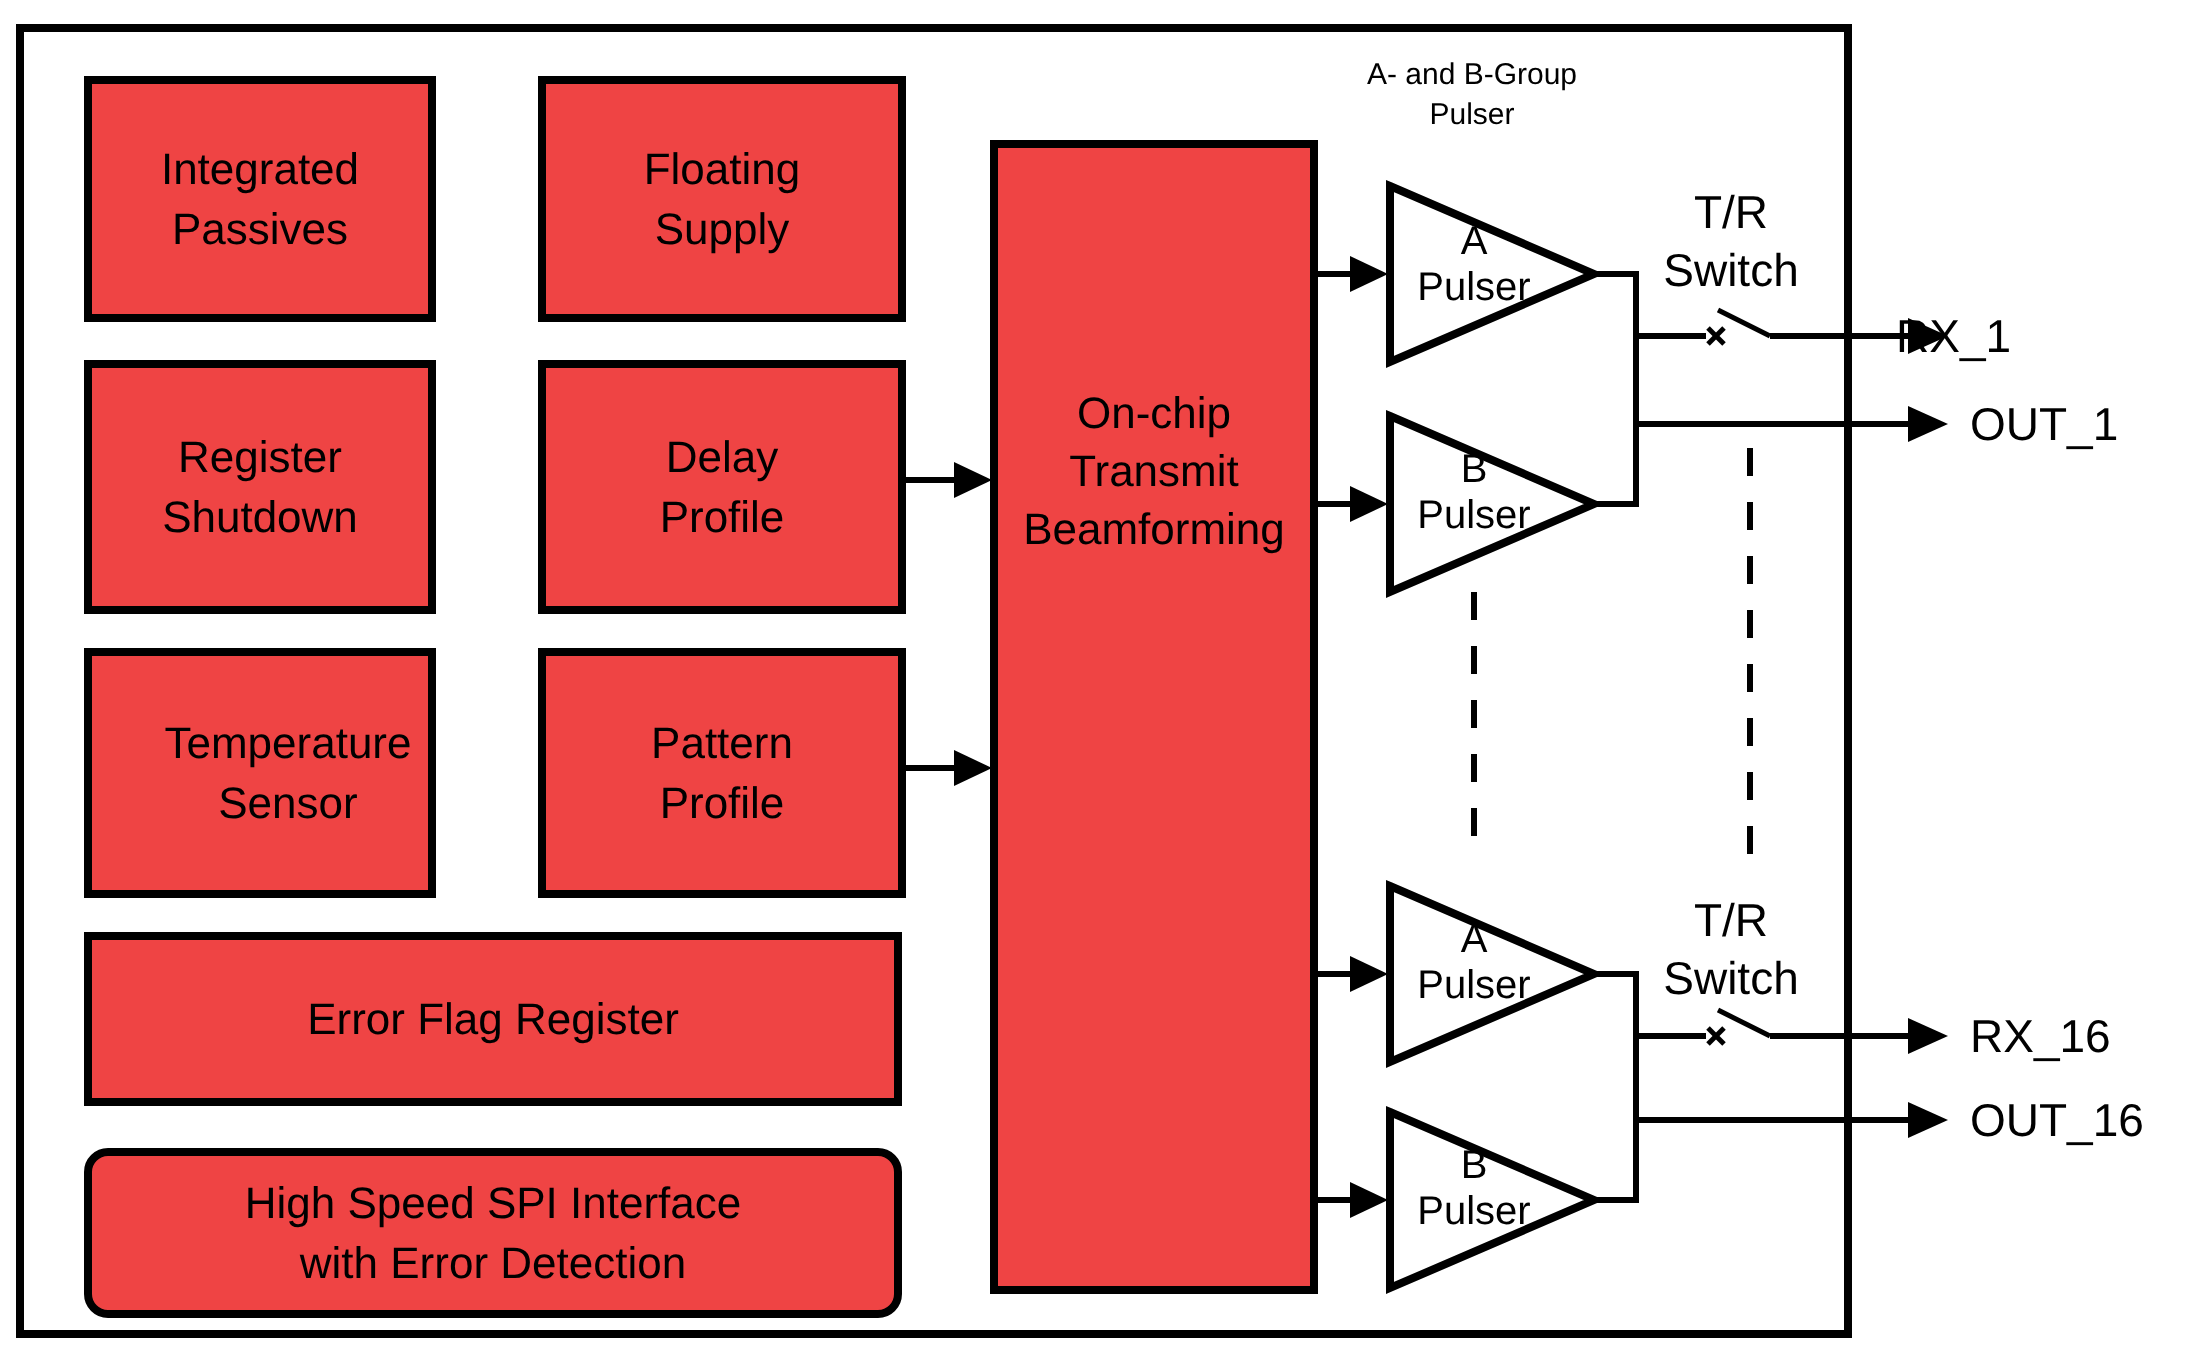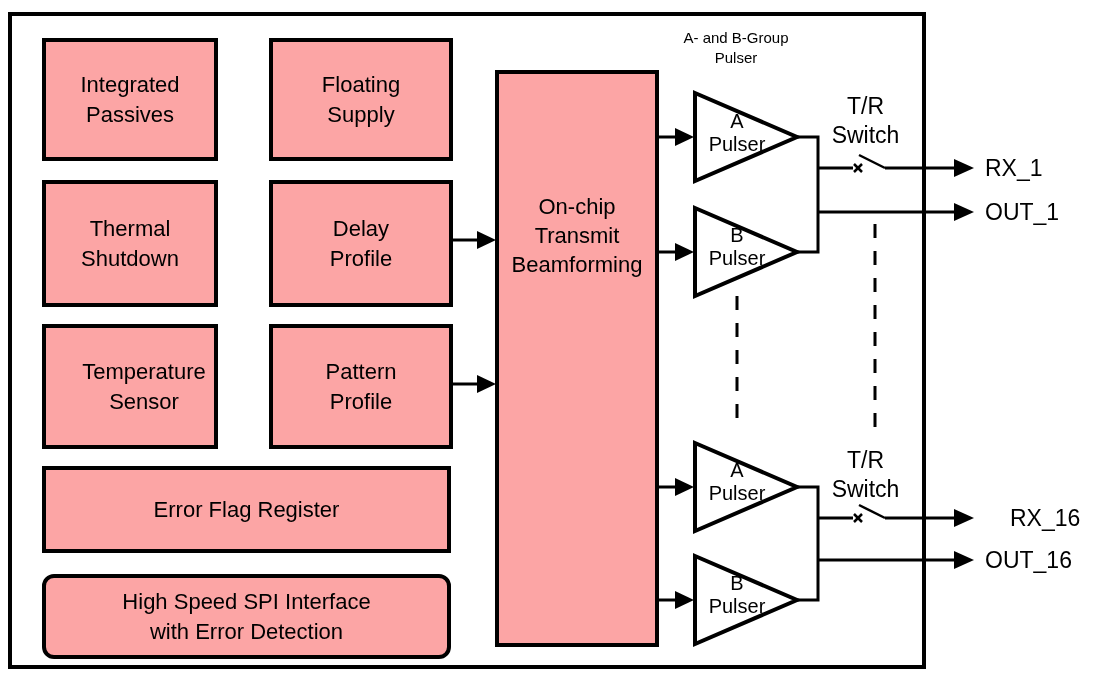--- a/index.html
+++ b/index.html
@@ -3,21 +3,21 @@
 <meta charset="utf-8">
 <style>
   html,body{margin:0;padding:0;background:#ffffff;}
   .diagram{
     position:relative;width:1100px;height:682px;background:#ffffff;
     font-family:"Liberation Sans",sans-serif;color:#000;overflow:hidden;
   }
   .frame{position:absolute;left:8px;top:12px;width:918px;height:657px;
     border:4px solid #000;box-sizing:border-box;background:transparent;}
   .block{
-    position:absolute;border:4px solid #000;box-sizing:border-box;background:#fca5a5;
+    position:absolute;border:4px solid #000;box-sizing:border-box;background:#ef4444;
     display:flex;align-items:center;justify-content:center;text-align:center;
     font-size:22px;line-height:1.32;white-space:pre-line;
   }
   .block.bf{align-items:flex-start;}
   .block.bf .blabel{margin-top:118px;}
   .b-ip{left:42px;top:38px;width:176px;height:123px;}
   .b-fs{left:269px;top:38px;width:184px;height:123px;align-items:center;}
   .b-ts{left:42px;top:180px;width:176px;height:127px;}
   .b-dp{left:269px;top:180px;width:184px;height:127px;}
   .b-tp{left:42px;top:324px;width:176px;height:125px;padding-left:28px;}
@@ -30,42 +30,42 @@
   .heading{left:636px;top:28px;width:200px;font-size:15px;line-height:1.32;}
   .sw1{left:818px;top:92px;width:95px;font-size:23px;line-height:1.28;}
   .sw2{left:818px;top:446px;width:95px;font-size:23px;line-height:1.28;}
   .tri{width:96px;font-size:20px;line-height:1.16;}
   .t-a1{left:689px;top:110px;}
   .t-b1{left:689px;top:224px;}
   .t-a2{left:689px;top:459px;}
   .t-b2{left:689px;top:572px;}
   .port{position:absolute;font-size:23px;line-height:28px;height:28px;
     white-space:nowrap;text-align:left;}
-  .p-rx1{left:985px;top:154px;}
+  .p-rx1{left:948px;top:154px;}
   .p-out1{left:985px;top:198px;}
-  .p-rx16{left:985px;top:504px;margin-left:25px;}
+  .p-rx16{left:985px;top:504px;}
   .p-out16{left:985px;top:546px;}
 </style>
 </head>
 <body>
 
 <div class="diagram">
 
   <div class="frame"></div>
 
   <div class="block b-ip">
     <span class="blabel">Integrated
 Passives</span>
   </div>
   <div class="block b-fs">
     <span class="blabel">Floating
 Supply</span>
   </div>
   <div class="block b-ts">
-    <span class="blabel">Thermal
+    <span class="blabel">Register
 Shutdown</span>
   </div>
   <div class="block b-dp">
     <span class="blabel">Delay
 Profile</span>
   </div>
   <div class="block b-tp">
     <span class="blabel">Temperature
 Sensor</span>
   </div>

